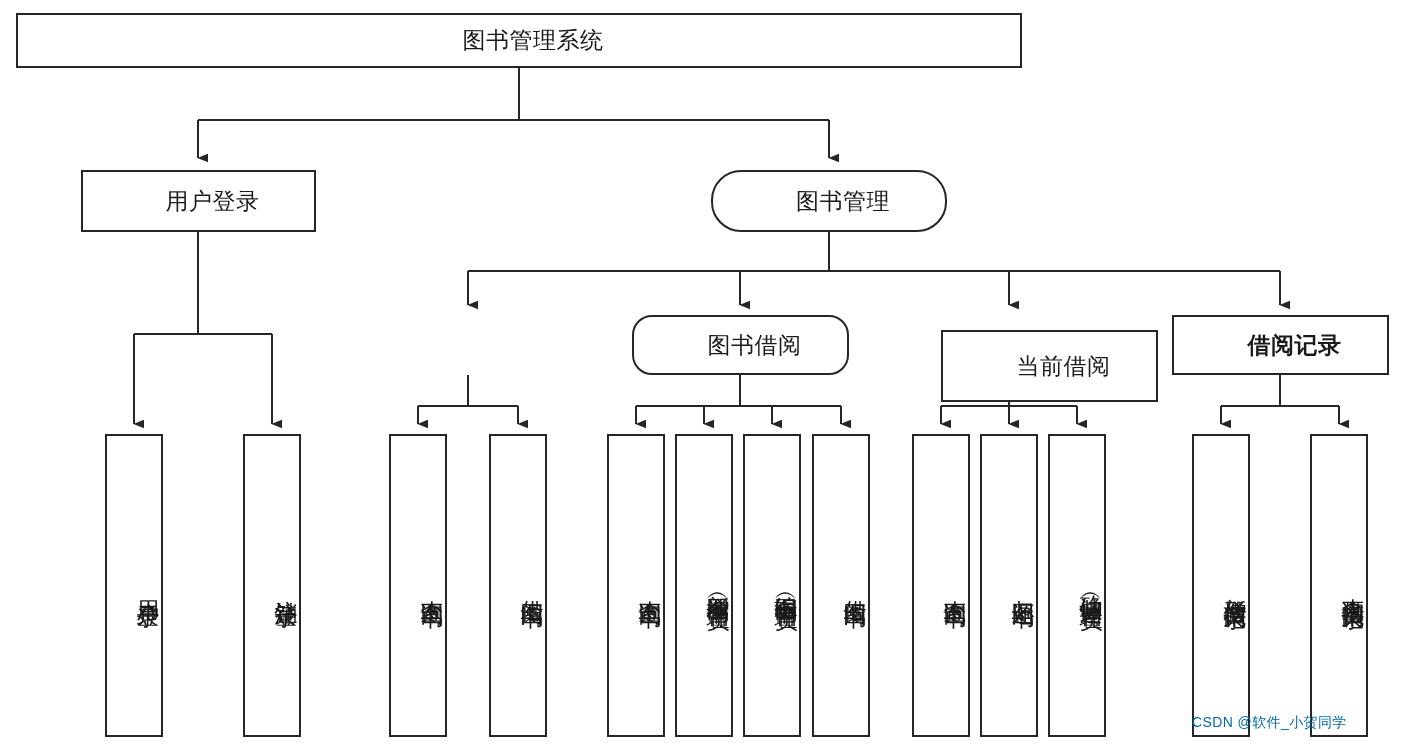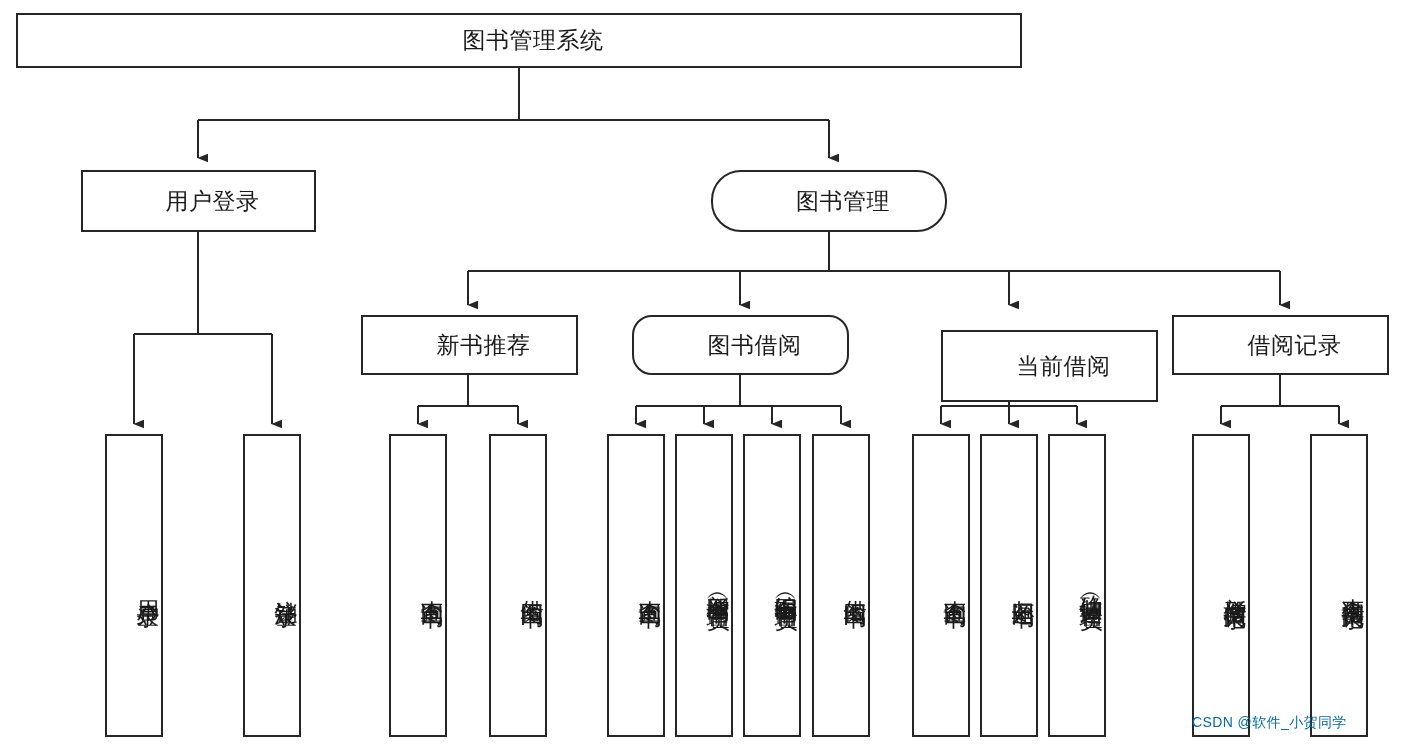--- a/index.html
+++ b/index.html
@@ -125,33 +125,30 @@
   </div>
 
   <div class="node-box" style="left:81px; top:170px; width:235px; height:62px;">
     <span class="node-label-h">用户登录</span>
   </div>
 
   <div class="node-box" style="left:711px; top:170px; width:236px; height:62px;border-radius:30px;">
     <span class="node-label-h">图书管理</span>
   </div>
 
-  <div class="node-box" style="left:361px; top:315px; width:217px; height:60px;">
-    <span class="node-label-h">新书推荐</span>
-  </div>
 
   <div class="node-box" style="left:632px; top:315px; width:217px; height:60px;border-radius:20px;">
     <span class="node-label-h">图书借阅</span>
   </div>
 
   <div class="node-box" style="left:901px; top:330px; width:217px; height:72px;margin-left:40px;">
     <span class="node-label-h">当前借阅</span>
   </div>
 
-  <div class="node-box" style="left:1172px; top:315px; width:217px; height:60px;">
+  <div class="node-box" style="left:1172px; top:315px; width:217px; height:60px;font-weight:bold;">
     <span class="node-label-h">借阅记录</span>
   </div>
 
   <div class="node-box" style="left:105px; top:434px; width:58px; height:303px;">
     <span class="node-label-v">用户登录</span>
   </div>
 
   <div class="node-box" style="left:243px; top:434px; width:58px; height:303px;">
     <span class="node-label-v">注销登录</span>
   </div>

